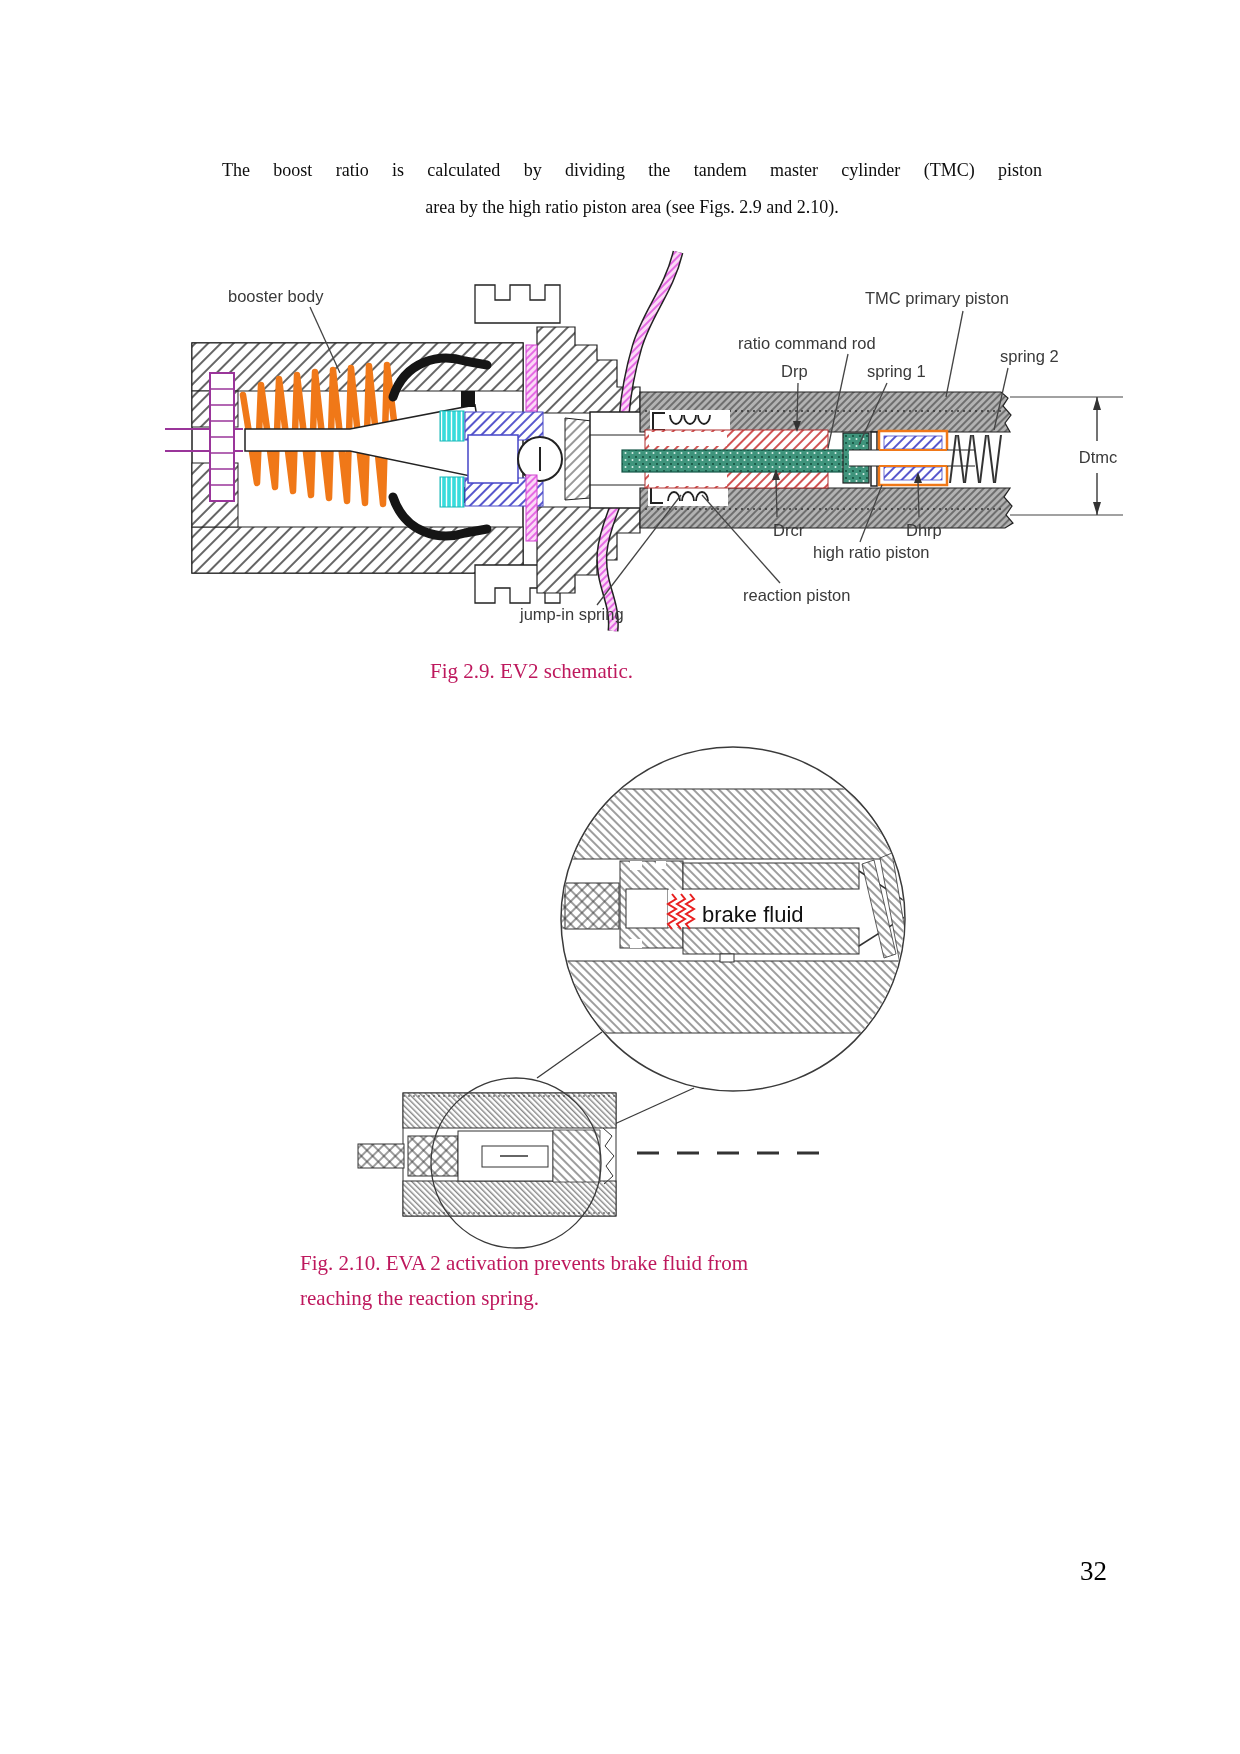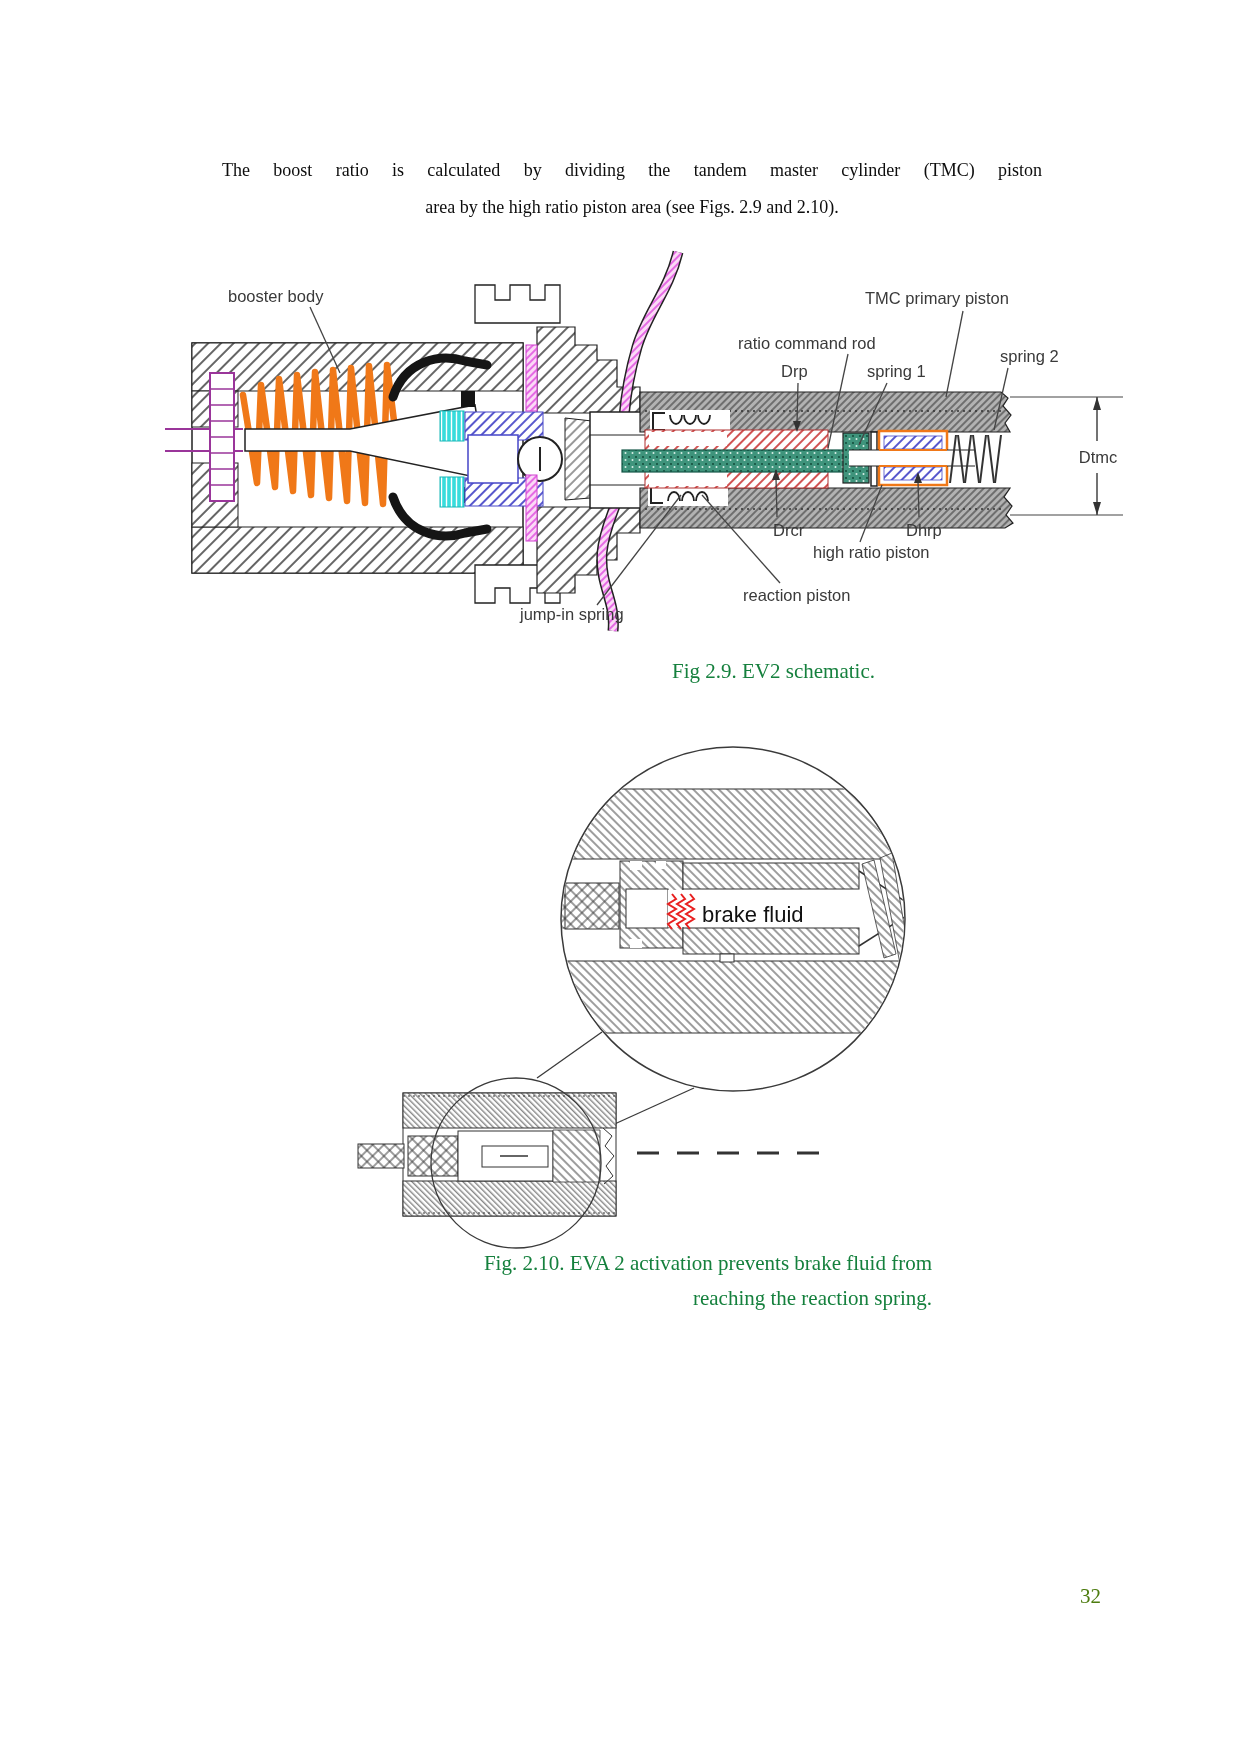--- a/index.html
+++ b/index.html
@@ -7,25 +7,25 @@
     position:relative;width:1240px;height:1754px;background:#ffffff;
     font-family:"Liberation Serif", serif;color:#111;overflow:hidden;margin:0 auto;
   }
   .body-text{
     position:absolute;left:190px;top:152px;width:820px;
     font-size:18px;line-height:37px;color:#0d0d0d;margin-left:32px;
   }
   .body-line-just{text-align:justify;text-align-last:justify;}
   .body-line{text-align:center;}
   .fig-caption{
-    position:absolute;font-size:21px;color:#15803d;text-align:right;
+    position:absolute;font-size:21px;color:#be185d;text-align:left;
   }
   .caption-29{left:430px;top:659px;width:445px;}
   .caption-210{left:300px;top:1246px;width:632px;line-height:35px;}
-  .page-number{position:absolute;left:1080px;top:1556px;width:60px;font-size:21px;color:#4d7c0f;margin-top:28px;}
+  .page-number{position:absolute;left:1080px;top:1556px;width:60px;font-size:27px;color:#000000;}
   .figwrap{position:absolute;}
   .fig29{left:165px;top:245px;}
   .fig210{left:350px;top:736px;}
   svg text.dlabel{font-family:"Liberation Sans", sans-serif;font-size:16.5px;fill:#3a3a3a;}
   svg text.dlabel-bf{font-family:"Liberation Sans", sans-serif;font-size:22px;fill:#101010;}
 </style>
 </head>
 <body>
 
 <div class="page">

